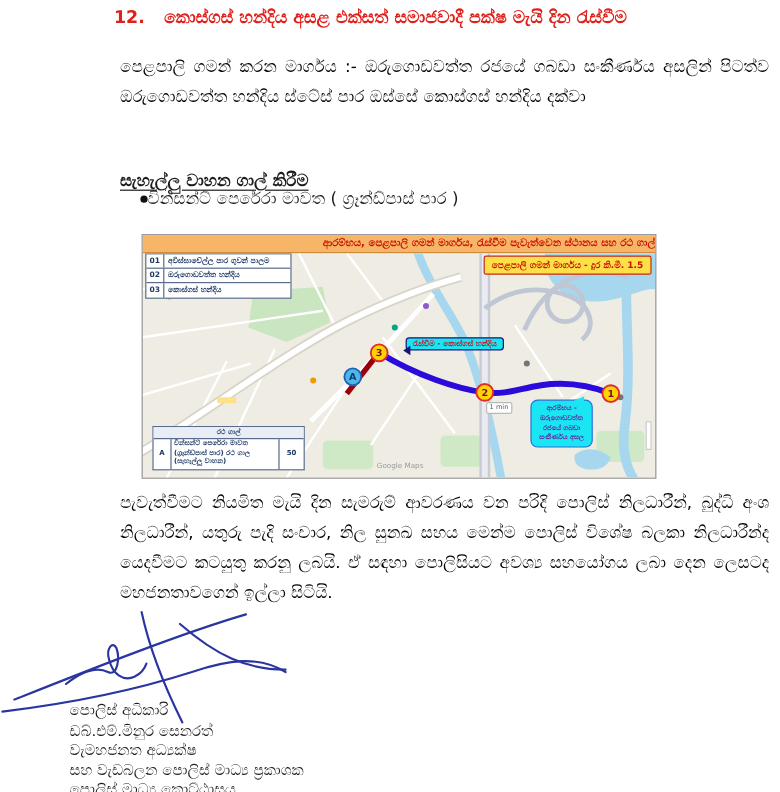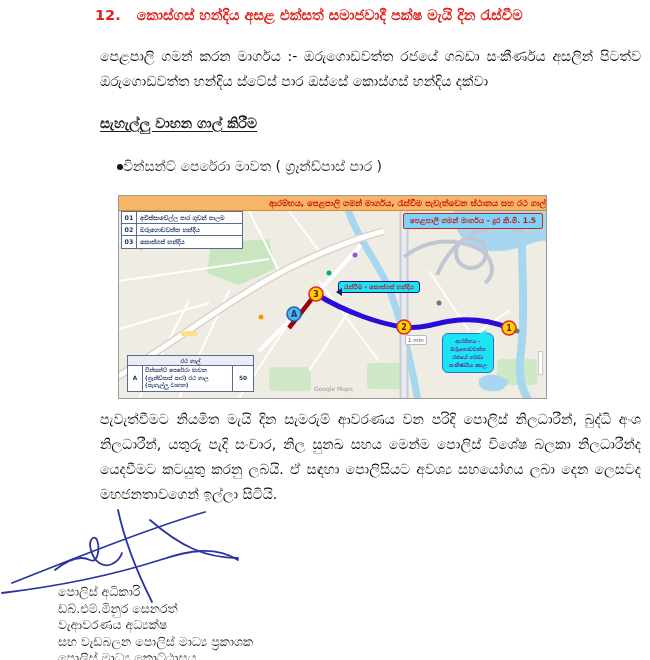--- a/index.html
+++ b/index.html
@@ -8,21 +8,21 @@
     position:relative; width:650px; height:660px; background:#ffffff;
     font-family:"DejaVu Sans","Liberation Sans",sans-serif; color:#1c1c1c;
     overflow:hidden;
   }
   .heading { position:absolute; left:95px; top:7px; display:flex; gap:16px;
     color:#e0201a; font-weight:bold; font-size:14.5px; }
   .para { position:absolute; left:100px; width:541px; font-size:14px;
     line-height:25px; text-align:justify; color:#000000; }
   .para1 { top:44px; }
   .para2 { top:407px; }
-  .subheading { position:absolute; left:100px; top:115px; font-size:14px;
+  .subheading { position:absolute; left:100px; top:143px; font-size:14px;
     font-weight:bold; text-decoration:underline; text-underline-offset:3px; }
   .bullet-row { position:absolute; left:117px; top:158px; font-size:14px;
     display:flex; align-items:center; }
   .bullet-dot { width:6px; height:6px; border-radius:50%; background:#111; }
 
   
   .map-figure { position:absolute; left:118px; top:195px; width:429px; height:204px;
     border:1px solid #9a9a9a; background:#efece4; }
   .map-header { height:15px; background:#f7b567; border-bottom:1px solid #cf8a3a;
     color:#cc1100; font-weight:bold; font-size:8.5px; line-height:15px; text-align:right;
@@ -32,21 +32,21 @@
 
   .legend-table { position:absolute; left:2px; top:0px; width:122px;
     border:1px solid #5a6b8c; background:#ffffff; font-size:6.3px; color:#1f3864; }
   .legend-row { display:flex; border-bottom:1px solid #5a6b8c; height:12px; }
   .legend-row:last-child { border-bottom:none; }
   .legend-no { width:15px; border-right:1px solid #5a6b8c; text-align:center;
     line-height:12px; font-weight:bold; }
   .legend-label { flex:1; line-height:12px; padding-left:3px; font-weight:bold;
     white-space:nowrap; overflow:hidden; }
 
-  .dist-badge { position:absolute; right:3px; top:2px; background:#7dd3fc;
+  .dist-badge { position:absolute; right:3px; top:2px; background:#fde047;
     border:1.5px solid #c8281c; border-radius:2px; color:#cc1100; font-weight:bold;
     font-size:7.5px; padding:2px 6px; white-space:nowrap; }
 
   .meeting-label { position:absolute; left:219px; top:70px; background:#19e6f2;
     border:1.5px solid #15157a; border-radius:3px; color:#d5081c; font-weight:bold;
     font-size:6.3px; padding:1px 5px; white-space:nowrap; }
   .meeting-label::before { content:""; position:absolute; left:-7px; top:6px;
     border:4px solid transparent; border-right:6px solid #15157a; }
 
   .start-bubble { position:absolute; left:323px; top:122px; width:52px;
@@ -232,18 +232,18 @@
       <path d="M2,95 C 60,88 110,78 160,62 C 190,52 215,48 238,62"></path>
       <path d="M55,72 C 70,60 82,58 90,62 C 98,66 100,50 97,42 C 94,36 88,42 91,52 C 94,64 103,70 112,66 C 118,63 121,58 122,55"></path>
       <path d="M118,12 C 124,40 136,72 152,104"></path>
       <path d="M150,22 C 180,48 205,60 238,60"></path>
     </g>
   </svg>
 
   <div class="sign-block">
     <div>පොලිස් අධිකාරි</div>
     <div>ඩබ්.එම්.මිනුර සෙනරත්</div>
-    <div>වැආවරණය අධ්‍යක්ෂ</div>
+    <div>වැමහජනත අධ්‍යක්ෂ</div>
     <div>සහ වැඩබලන පොලිස් මාධ්‍ය ප්‍රකාශක</div>
     <div>පොලිස් මාධ්‍ය කොට්ඨාසය</div>
   </div>
 
 </div>
 
 </body></html>

